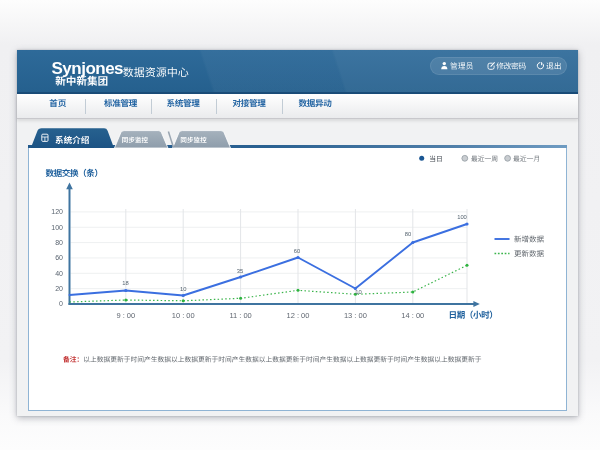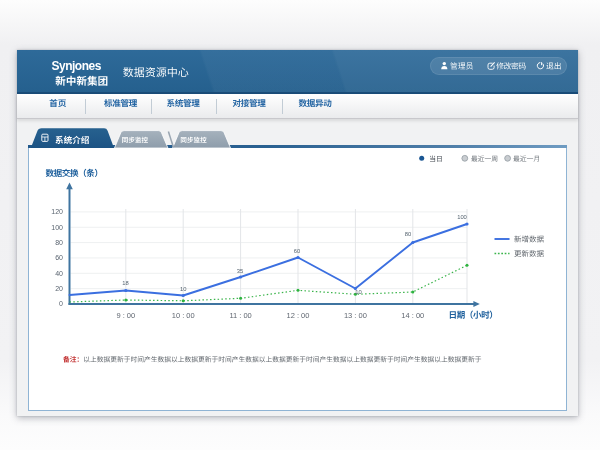--- a/index.html
+++ b/index.html
@@ -5,21 +5,21 @@
 body{font-family:"Liberation Sans",sans-serif;position:relative;
 background:linear-gradient(180deg,#fdfdfd 0,#f0f0f2 45px,#f2f2f4 360px,#fafafb 415px,#fdfdfd 100%);}
 #card{position:absolute;left:17px;top:50px;width:561px;height:366px;background:#f1f2f3;
 box-shadow:0 2px 7px rgba(100,105,115,.45),0 0 2px rgba(80,85,95,.3);}
 #hdr{position:absolute;left:17px;top:50px;width:561px;height:42px;
 background:linear-gradient(72deg,rgba(255,255,255,0) 57%,rgba(255,255,255,.065) 57.5%),
 linear-gradient(72deg,rgba(255,255,255,0) 34%,rgba(255,255,255,.035) 34.5%,rgba(255,255,255,.035) 57%,rgba(255,255,255,0) 57.5%),
 linear-gradient(180deg,#2e6a99,#25608e);border-bottom:2px solid #1a4c78;}
 #pill{position:absolute;left:430px;top:57px;width:137px;height:18px;border-radius:9px;
 background:rgba(255,255,255,.11);border:1px solid rgba(255,255,255,.09);box-sizing:border-box;}
-#logo{position:absolute;left:51.5px;top:59px;color:#fff;font-size:12px;font-weight:700;letter-spacing:-.5px;text-align:center;}
+#logo{position:absolute;left:51.5px;top:59px;color:#fff;font-size:17px;font-weight:700;letter-spacing:-.5px;text-align:center;}
 #nav{position:absolute;left:17px;top:94px;width:561px;height:24px;
 background:linear-gradient(180deg,#ffffff,#eaebed);border-bottom:1px solid #c8c8cc;
 box-shadow:0 2px 3px rgba(0,0,0,.10);}
 .vsep{position:absolute;top:99px;width:1px;height:15px;background:#c2ccd5;}
 #panel{position:absolute;left:28px;top:144.5px;width:539px;height:266px;background:#fff;
 border:1px solid #8fb4d4;box-sizing:border-box;}
 #bar{position:absolute;left:28px;top:144.5px;width:539px;height:3px;background:linear-gradient(90deg,#21588a 0,#2a6191 240px,#4f7ea8 420px,#6f9cc2 100%);}
 #ovl{position:absolute;left:0;top:0;width:600px;height:450px;}
 </style></head>
 <body>

